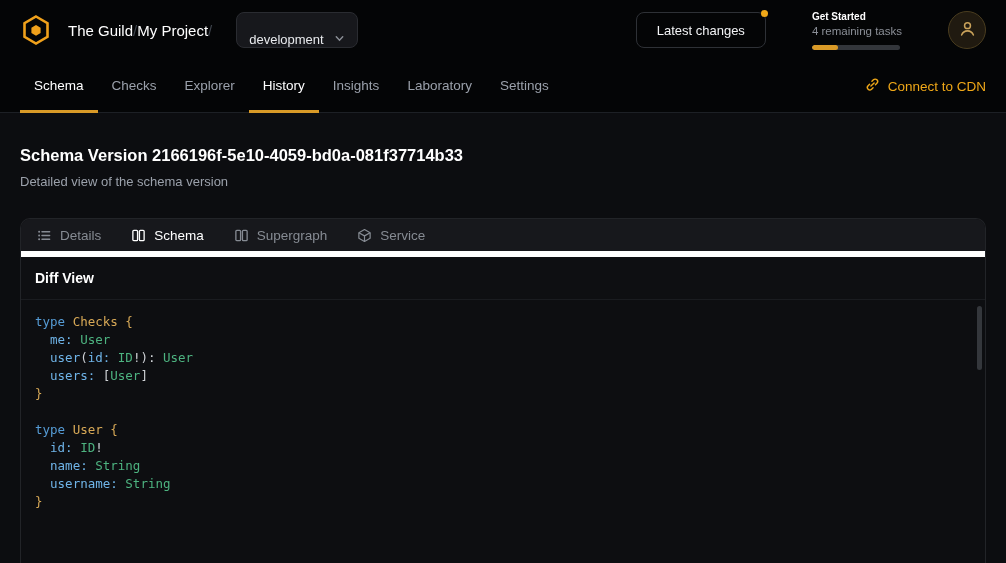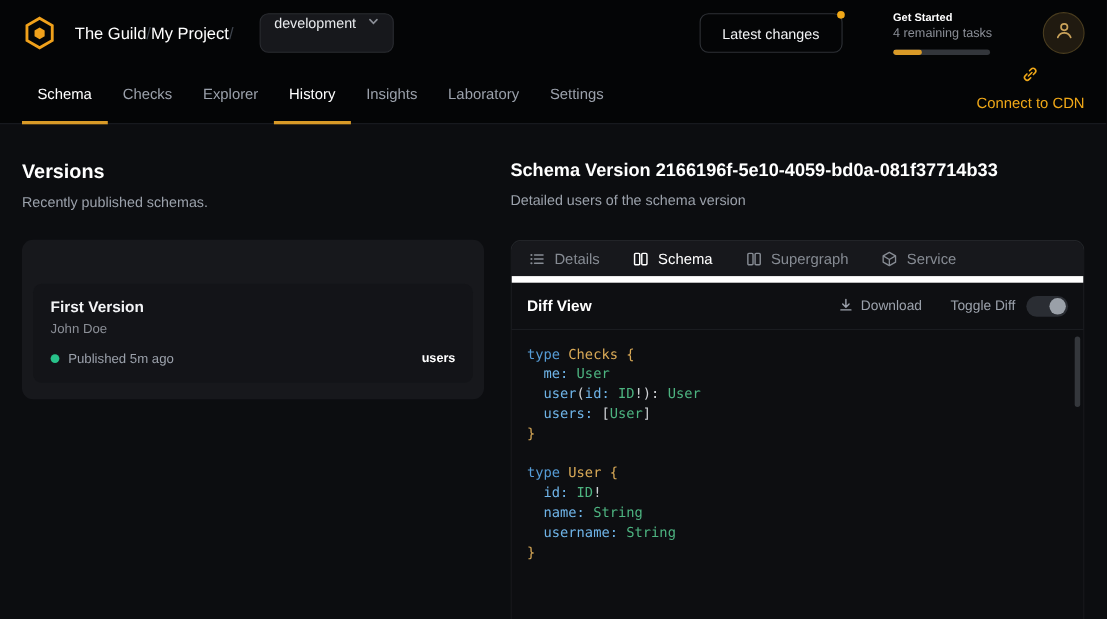--- a/index.html
+++ b/index.html
@@ -22,21 +22,21 @@
   .crumbs { display: flex; align-items: center; margin-left: 14px; }
   .crumb { font-size: 15px; color: #ffffff; font-weight: 500; cursor: pointer; }
   .crumb-sep { color: #3f454e; font-size: 15px; }
   .env-select {
     margin-left: 24px;
     height: 36px;
     background: #17181c;
     border: 1px solid #2a2c31;
     border-radius: 8px;
     display: flex;
-    align-items: flex-start;
+    align-items: flex-end;
     gap: 10px;
     padding: 0 12px;
     font-size: 13px;
     color: #e8eaed;
     cursor: pointer;
   }
   .header-right { margin-left: auto; display: flex; align-items: center; gap: 46px; }
   .latest-btn {
     position: relative;
     height: 36px;
@@ -91,21 +91,20 @@
   }
   .nav-tab.active { color: #ffffff; border-bottom-color: #d99a27; font-weight: 500; }
   .cdn-link {
     margin-left: auto;
     display: flex;
     align-items: center;
     gap: 8px;
     color: #f0a818;
     font-size: 13.5px;
     cursor: pointer;
-    flex-direction: column;
   }
 
   
   .main {
     display: flex;
     gap: 24px;
     padding: 33px 20px 0;
     height: 450px;
   }
   .col-left { width: 420px; flex: none; }
@@ -306,39 +305,24 @@
         <path d="M7.4 4.6 9 3a2.6 2.6 0 0 1 3.7 3.7l-1.6 1.6"></path>
         <path d="M8.6 11.4 7 13a2.6 2.6 0 0 1-3.7-3.7l1.6-1.6"></path>
       </svg>
     </span>
     <span>Connect to CDN</span>
   </div>
 </div>
 
 <div class="main">
 
-  <div class="col-left">
-    <h2 class="sec-title">Versions</h2>
-    <p class="sec-sub">Recently published schemas.</p>
-    <div class="versions-card">
-      <div class="version-item">
-        <div class="v-name">First Version</div>
-        <div class="v-author">John Doe</div>
-        <div class="v-status-row">
-          <span class="v-dot"></span>
-          <span class="v-status">Published 5m ago</span>
-          <span class="v-service">users</span>
-        </div>
-      </div>
-    </div>
-  </div>
 
   <div class="col-right">
     <h2 class="sec-title-sm">Schema Version 2166196f-5e10-4059-bd0a-081f37714b33</h2>
-    <p class="sec-sub">Detailed users of the schema version</p>
+    <p class="sec-sub">Detailed view of the schema version</p>
 
     <div class="panel">
       <div class="panel-tabs">
         <div class="panel-tab">
           <span>
             <svg width="15" height="15" viewBox="0 0 16 16" stroke="currentColor" fill="none" stroke-linecap="round">
               <path d="M5.3 4h8.2M5.3 8h8.2M5.3 12h8.2" stroke-width="1.5"></path>
               <path d="M2.2 4h.1M2.2 8h.1M2.2 12h.1" stroke-width="2"></path>
             </svg>
           </span>
@@ -368,35 +352,20 @@
               <path d="M8 1.6 14 5v6L8 14.4 2 11V5z"></path>
               <path d="M2 5l6 3.4L14 5M8 8.4v6"></path>
             </svg>
           </span>
           <span>Service</span>
         </div>
       </div>
 
       <div class="diff-row">
         <span class="diff-title">Diff View</span>
-        <div class="diff-actions">
-          <button class="download-btn">
-            <span>
-              <svg width="14" height="14" viewBox="0 0 16 16" stroke="currentColor" fill="none" stroke-width="1.5" stroke-linecap="round" stroke-linejoin="round">
-                <path d="M8 2.5v7.5M4.7 7.3 8 10.6l3.3-3.3"></path>
-                <path d="M2.8 13.4h10.4"></path>
-              </svg>
-            </span>
-            <span>Download</span>
-          </button>
-          <span class="toggle-label">Toggle Diff</span>
-          <div class="toggle">
-            <div class="toggle-knob"></div>
-          </div>
-        </div>
       </div>
 
       <div class="code-wrap">
         <div>
             <div class="code-line"><span class="tok-kw">type </span><span class="tok-tn">Checks </span><span class="tok-brc">{</span></div>
             <div class="code-line"><span class="tok-pln">  </span><span class="tok-fld">me:</span><span class="tok-pln"> </span><span class="tok-typ">User</span></div>
             <div class="code-line"><span class="tok-pln">  </span><span class="tok-fld">user</span><span class="tok-pun">(</span><span class="tok-fld">id:</span><span class="tok-pln"> </span><span class="tok-typ">ID</span><span class="tok-pun">!):</span><span class="tok-pln"> </span><span class="tok-typ">User</span></div>
             <div class="code-line"><span class="tok-pln">  </span><span class="tok-fld">users:</span><span class="tok-pln"> </span><span class="tok-pun">[</span><span class="tok-typ">User</span><span class="tok-pun">]</span></div>
             <div class="code-line"><span class="tok-brc">}</span></div>
             <div class="code-line">&nbsp;</div>

